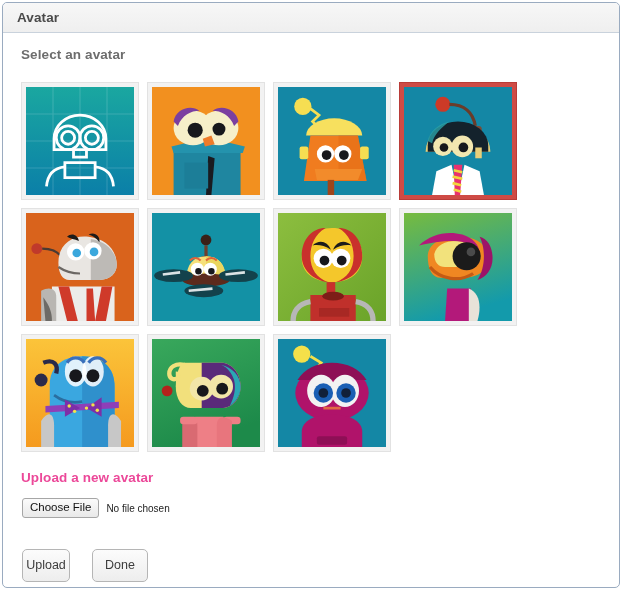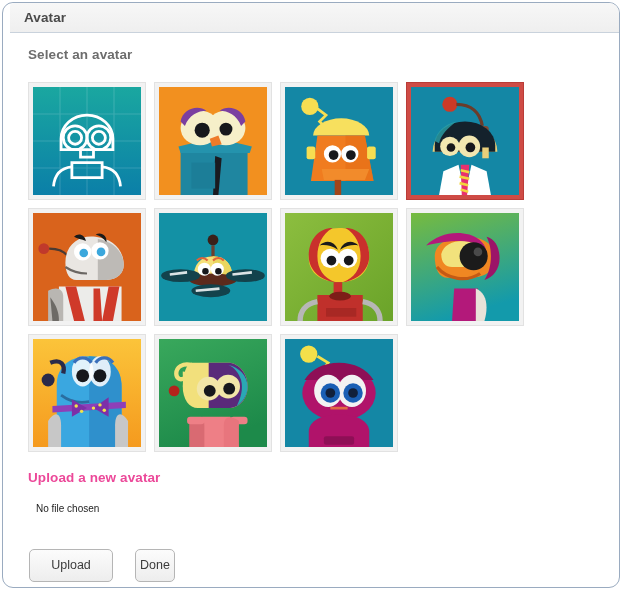--- a/index.html
+++ b/index.html
@@ -16,24 +16,23 @@
   }
 
   .panel {
     position: absolute;
     left: 2px;
     top: 2px;
     width: 618px;
     height: 586px;
     box-sizing: border-box;
     border: 1px solid #9aabc0;
-    border-radius: 11px;
+    border-radius: 5px;
     background: #ffffff;
     overflow: hidden;
-    padding-left: 7px;
   }
 
   .panel-header {
     height: 30px;
     box-sizing: border-box;
     background: linear-gradient(to bottom, #f7f7f7 0%, #efefef 100%);
     border-bottom: 1px solid #c9d2dc;
     border-radius: 4px 4px 0 0;
     display: flex;
     align-items: center;
@@ -129,22 +128,22 @@
     font-family: "Liberation Sans", sans-serif;
     font-size: 12.5px;
     color: #3c3c3c;
     background: linear-gradient(to bottom, #fcfcfc 0%, #ededed 100%);
     border: 1px solid #b5b5b5;
     border-radius: 5px;
     padding: 8px 0 9px 0;
     cursor: pointer;
     text-align: center;
   }
-  .btn-upload { width: 84px; }
-  .btn-done { width: 40px; margin-left: 22px; }
+  .btn-upload { width: 48px; }
+  .btn-done { width: 56px; margin-left: 22px; }
 </style>
 </head>
 <body>
 
 <div class="panel">
 
   <div class="panel-header">
     <span class="panel-title">Avatar</span>
   </div>
 
@@ -428,20 +427,21 @@
             <rect x="36" y="90" width="28" height="8" rx="2" fill="#8e0f56"></rect>
           </svg>
         </div>
       </div>
 
     </div>
 
     <div class="upload-heading">Upload a new avatar</div>
 
     <div class="file-row">
+      <button class="file-button">Choose File</button>
       <span class="file-status">No file chosen</span>
     </div>
 
     <div class="button-row">
       <button class="btn btn-upload">Upload</button>
       <button class="btn btn-done">Done</button>
     </div>
 
   </div>
 </div>

